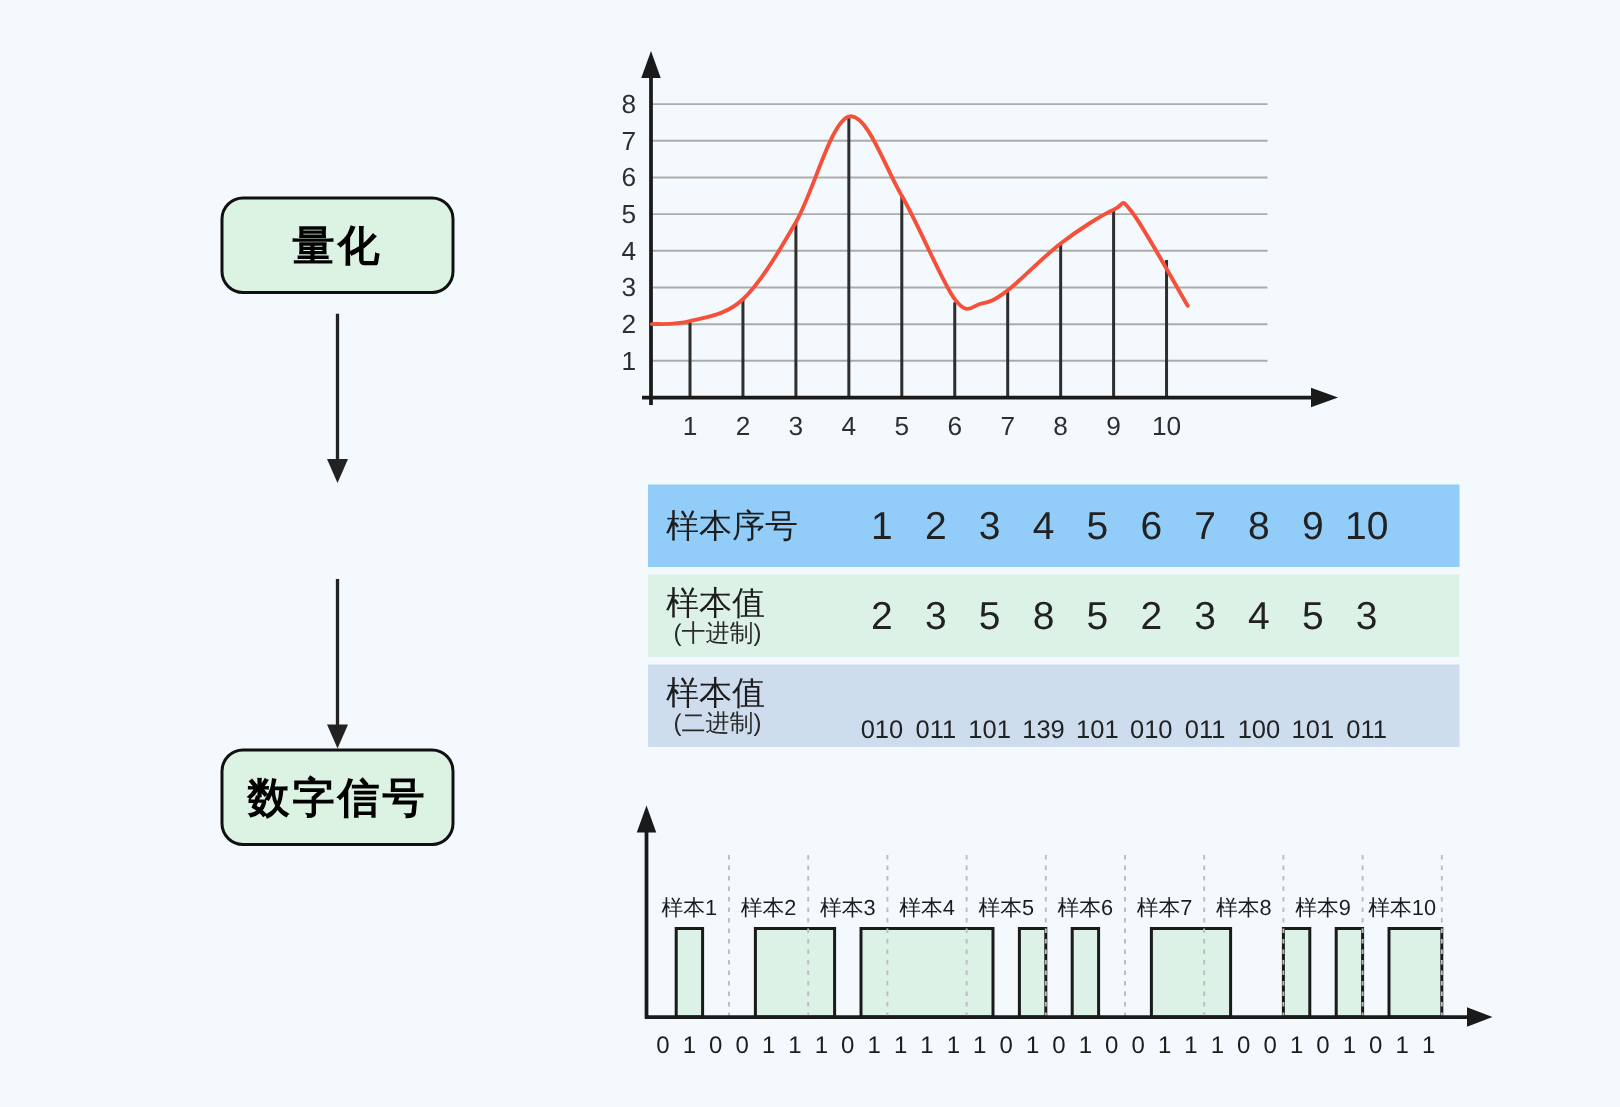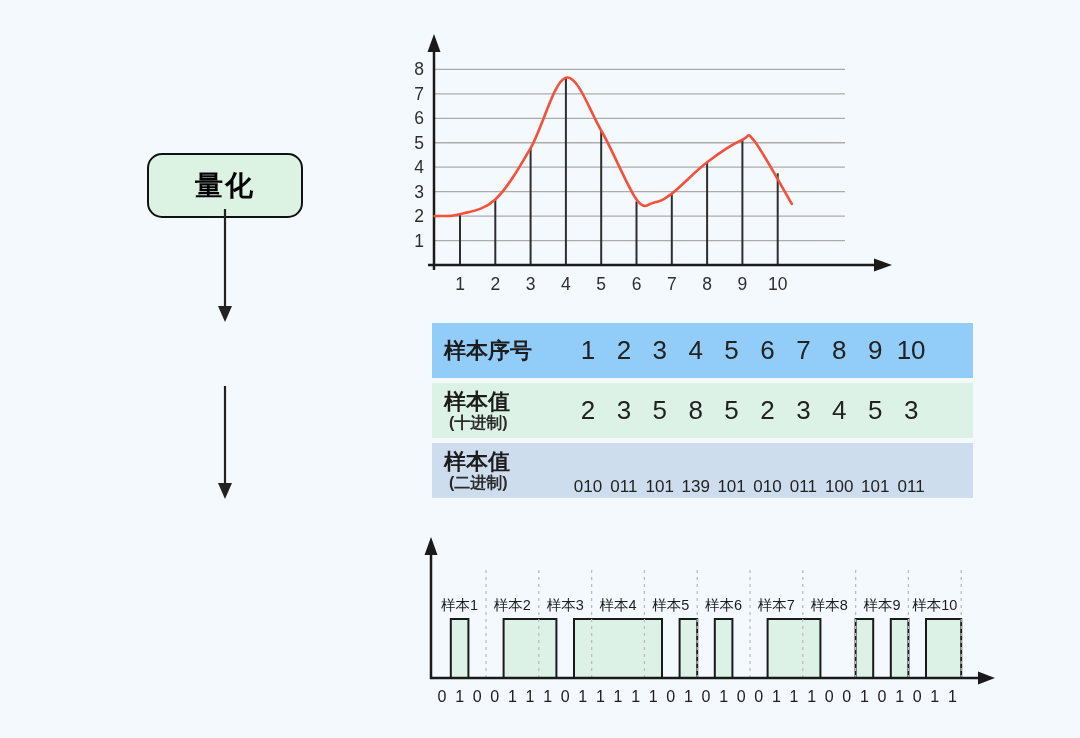--- a/index.html
+++ b/index.html
@@ -19,51 +19,54 @@
     box-sizing:border-box;
   }
   .flow-arrow{position:absolute;left:212px;width:26px;height:114px;}
   
   .t-row{
     position:absolute;left:432px;width:541px;height:55px;
     display:flex;align-items:center;box-sizing:border-box;
   }
   .t-row .hdr{
     width:138px;padding-left:12px;box-sizing:border-box;flex:none;
-    display:flex;flex-direction:column;justify-content:center;line-height:1.05;font-weight:bold;
+    display:flex;flex-direction:column;justify-content:center;line-height:1.05;
   }
   .t-row .hdr .main{font-size:22px;color:#1d1d1d;}
   .t-row .hdr .sub{font-size:16px;color:#2a2a2a;padding-left:5px;margin-top:2px;}
   .t-row .vals{flex:1;display:flex;padding-right:44px;}
   .t-row .vals span{flex:1;text-align:center;color:#222;}
   .row-seq{top:323px;background:#92ccf8;}
   .row-dec{top:383px;background:#ddf2e6;}
   .row-bin{top:443px;background:#cdddee;}
   .row-seq .vals span,.row-dec .vals span{font-size:26px;}
   .row-bin .vals span{font-size:17px;margin-top:32px;}
   
   .chart-svg{position:absolute;}
   svg text{font-family:"Liberation Sans","DejaVu Sans",sans-serif;}
 </style>
 </head>
 <body>
 
 <div id="stage">
 
-  <div class="flow-node" style="top:153px">
+  <div class="flow-node" style="top:131px">
     <span>量化</span>
   </div>
   <svg class="flow-arrow" style="top:209px" viewBox="0 0 26 114">
     <line x1="13" y1="0" x2="13" y2="100" stroke="#222" stroke-width="2.2"></line>
     <polygon points="13,113 6,97 20,97" fill="#222"></polygon>
   </svg>
   <svg class="flow-arrow" style="top:386px" viewBox="0 0 26 114">
     <line x1="13" y1="0" x2="13" y2="100" stroke="#222" stroke-width="2.2"></line>
     <polygon points="13,113 6,97 20,97" fill="#222"></polygon>
   </svg>
+  <div class="flow-node" style="top:499px">
+    <span>数字信号</span>
+  </div>
 
   <svg id="topChart" class="chart-svg" style="left:408px;top:18px" width="500" height="285">
       <g>
         <line x1="26" y1="222.55" x2="437" y2="222.55" stroke="#ababab" stroke-width="1.3"></line>
         <line x1="26" y1="198.1" x2="437" y2="198.1" stroke="#ababab" stroke-width="1.3"></line>
         <line x1="26" y1="173.65" x2="437" y2="173.65" stroke="#ababab" stroke-width="1.3"></line>
         <line x1="26" y1="149.2" x2="437" y2="149.2" stroke="#ababab" stroke-width="1.3"></line>
         <line x1="26" y1="124.75" x2="437" y2="124.75" stroke="#ababab" stroke-width="1.3"></line>
         <line x1="26" y1="100.30000000000001" x2="437" y2="100.30000000000001" stroke="#ababab" stroke-width="1.3"></line>
         <line x1="26" y1="75.85" x2="437" y2="75.85" stroke="#ababab" stroke-width="1.3"></line>

